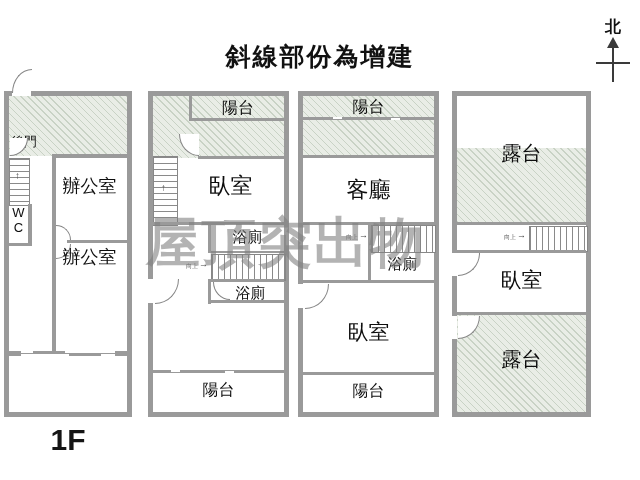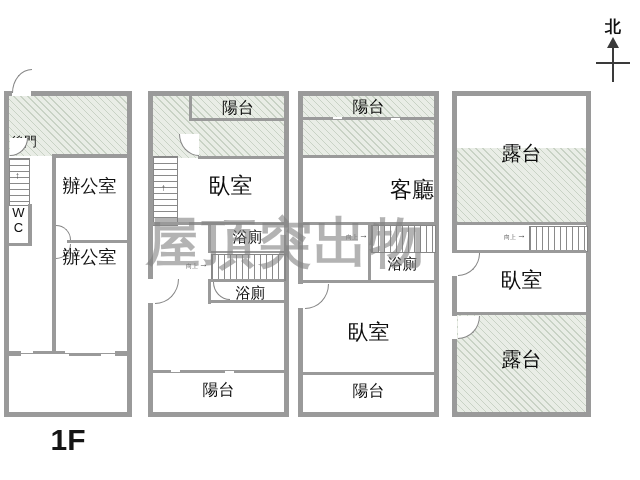--- a/index.html
+++ b/index.html
@@ -37,20 +37,21 @@
   .roof-label{position:absolute;text-align:center;font-size:20px;color:#151515;}
   .watermark{position:absolute;left:146px;top:212px;width:348px;height:62px;z-index:40;
              font-size:54px;font-weight:bold;letter-spacing:2px;line-height:60px;
              color:rgba(128,128,128,0.60);white-space:nowrap;}
 </style>
 </head>
 <body>
 
 <div class="canvas">
 
+  <div class="title">斜線部份為增建</div>
 
   <div class="n-label">北</div>
   <div class="n-head"></div>
   <div class="n-line"></div>
   <div class="n-cross"></div>
 
   <div class="plan" style="left:4px;top:91px;width:128px;height:326px;">
     <div class="hatch" style="left:0;top:0;width:118px;height:60px;"></div>
     <div class="gap" style="left:3px;top:-5px;width:19px;height:5px;"></div>
     <div class="arc hinge-br" style="left:3px;top:-27px;width:19px;height:23px;background:transparent;"></div>
@@ -107,21 +108,21 @@
   </div>
 
   <div class="plan" style="left:298px;top:91px;width:141px;height:326px;">
     <div class="hatch" style="left:0;top:0;width:131px;height:23px;"></div>
     <div class="room-label" style="left:0;top:2px;width:131px;font-size:16px;">陽台</div>
     <div class="wall" style="left:0;top:21px;width:131px;height:3px;"></div>
     <div class="gap" style="left:30px;top:21px;width:9px;height:2px;"></div>
     <div class="gap" style="left:88px;top:22px;width:9px;height:2px;"></div>
     <div class="hatch" style="left:0;top:24px;width:131px;height:37px;"></div>
     <div class="wall" style="left:0;top:59px;width:131px;height:3px;"></div>
-    <div class="room-label" style="left:0;top:82px;width:131px;font-size:22px;text-align:right;">客廳</div>
+    <div class="room-label" style="left:0;top:82px;width:131px;font-size:22px;">客廳</div>
     <div class="wall" style="left:0;top:126px;width:131px;height:3px;"></div>
     <div class="stairs-h" style="left:68px;top:129px;width:63px;height:26px;"></div>
     <div class="sub-label" style="left:43px;top:137px;">向上</div>
     <div class="stair-arrow" style="left:56px;top:134px;font-size:9px;">→</div>
     <div class="wall" style="left:65px;top:129px;width:3px;height:58px;"></div>
     <div class="room-label" style="left:68px;top:160px;width:63px;font-size:15px;">浴廁</div>
     <div class="wall" style="left:0;top:184px;width:131px;height:3px;"></div>
     <div class="gap" style="left:-5px;top:188px;width:5px;height:24px;"></div>
     <div class="arc hinge-tl" style="left:2px;top:188px;width:23px;height:24px;"></div>
     <div class="room-label" style="left:0;top:224px;width:131px;font-size:21px;">臥室</div>

